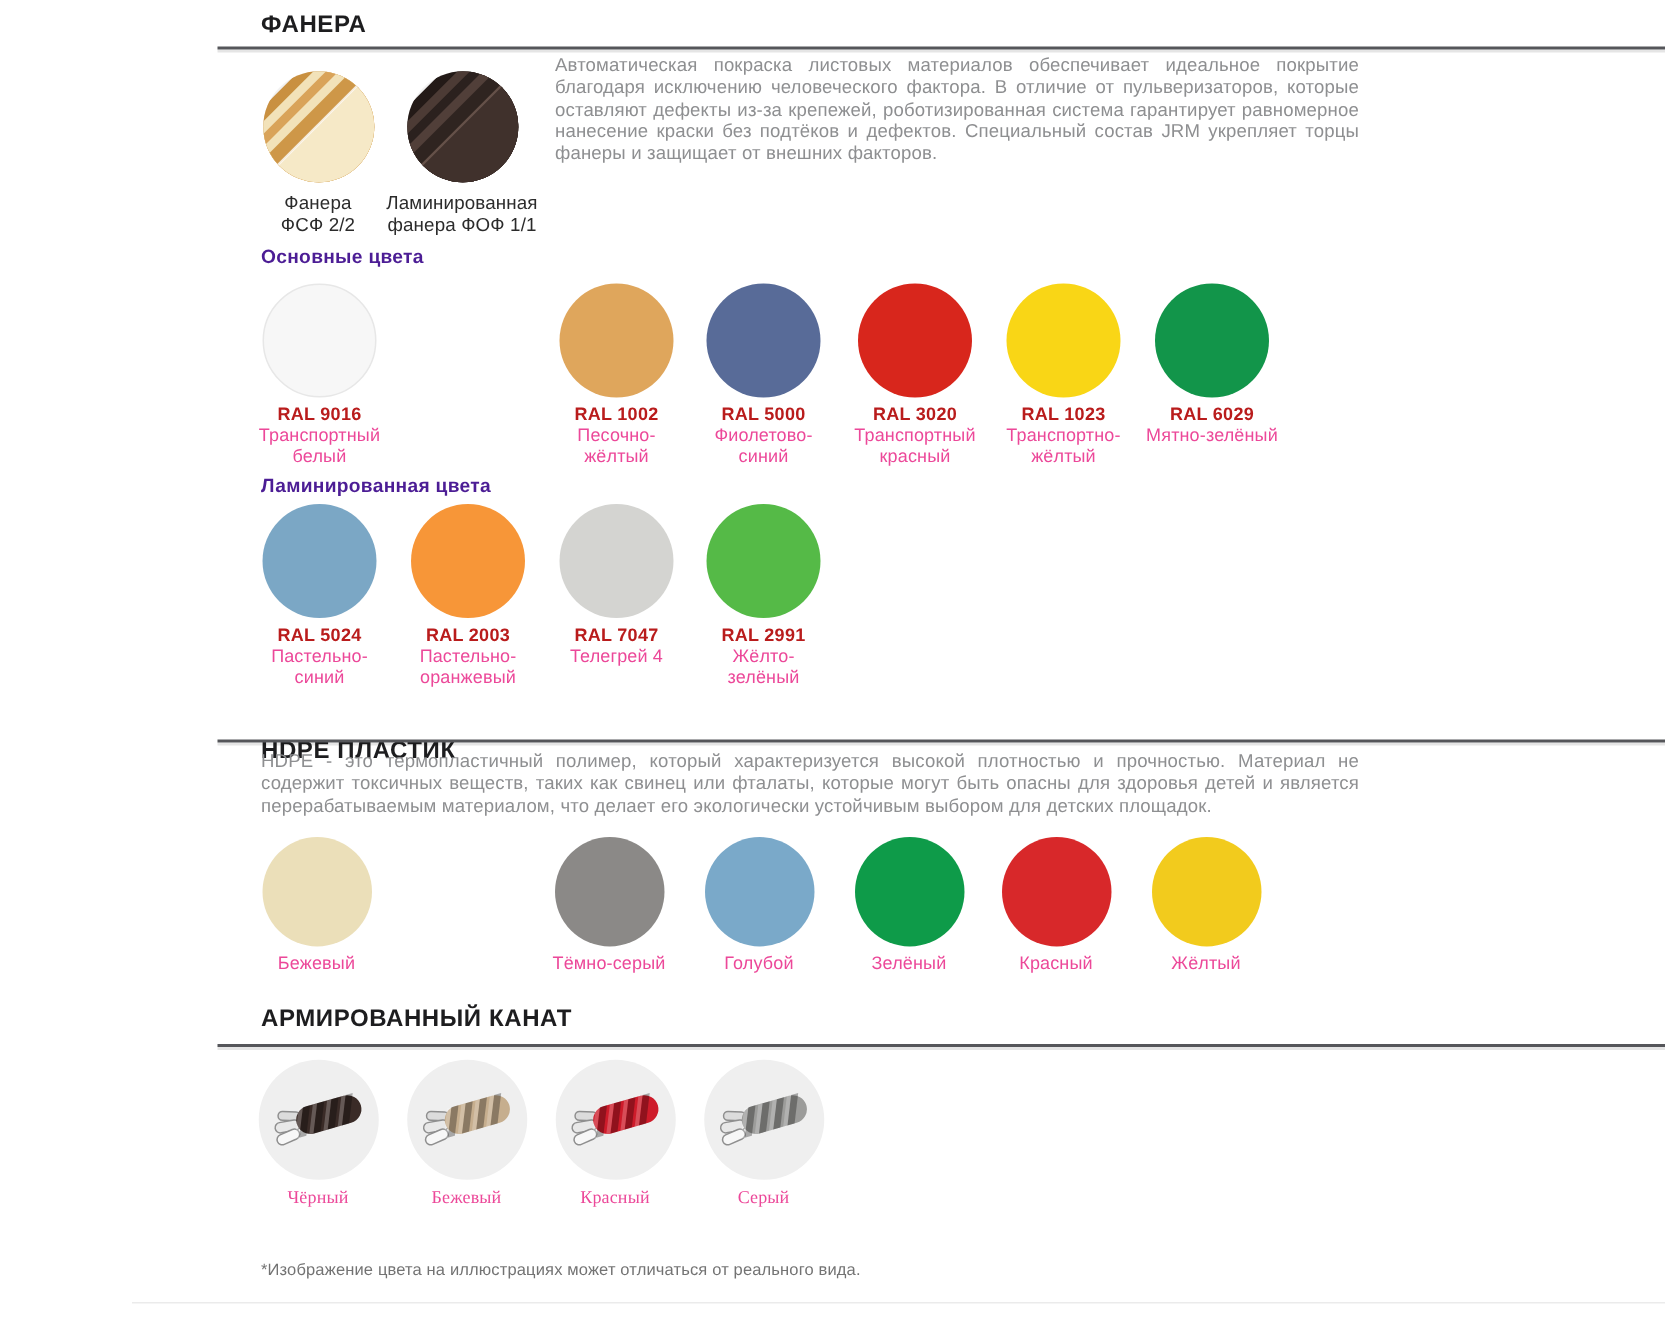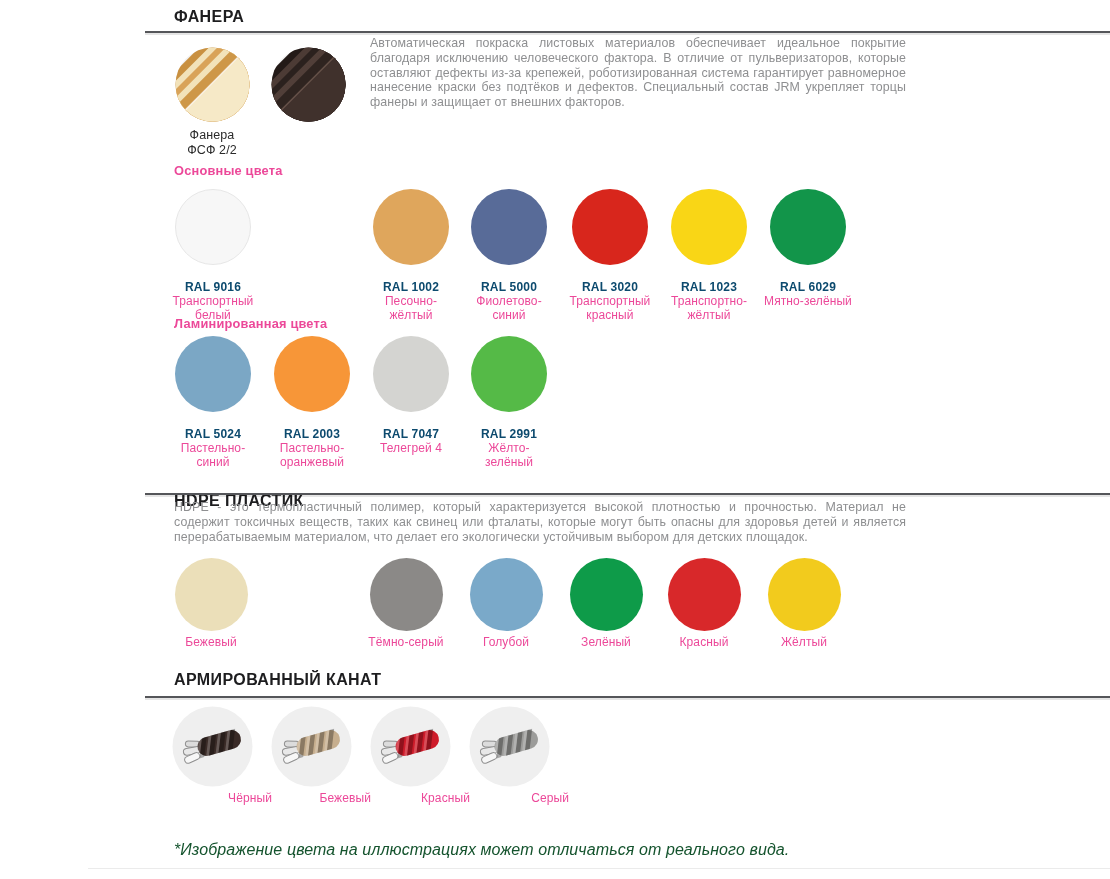--- a/index.html
+++ b/index.html
@@ -12,40 +12,40 @@
     font-size:16px;font-weight:bold;letter-spacing:.4px;color:#1d1d1f;white-space:nowrap;
   }
   .sec-rule{
     height:2px;background:#55565a;box-shadow:0 2px 0 rgba(0,0,0,.10);
   }
   .para{
     font-size:12.4px;line-height:14.8px;color:#8e8f91;text-align:justify;letter-spacing:.1px;
   }
   .para.pre{white-space:pre-line;line-height:15.6px;}
   .sub-title{
-    font-size:12.8px;font-weight:bold;color:#ec4899;letter-spacing:.2px;white-space:nowrap;
+    font-size:12.8px;font-weight:bold;color:#4c1d95;letter-spacing:.2px;white-space:nowrap;
   }
   .swatch{width:120px;text-align:center;}
   .dot{
     display:block;margin:0 auto;border-radius:50%;box-sizing:border-box;
   }
   .dot.d76{width:76px;height:76px;}
   .dot.d73{width:73px;height:73px;}
   .code{
-    display:block;margin-top:15px;font-size:12px;font-weight:bold;color:#0c4a6e;letter-spacing:.2px;
+    display:block;margin-top:4px;font-size:12px;font-weight:bold;color:#b91c1c;letter-spacing:.2px;
   }
   .cname{
     display:block;margin-top:1px;font-size:12px;line-height:13.5px;color:#ec4899;white-space:pre-line;letter-spacing:.1px;
   }
   .cname.lone{margin-top:5px;}
   .figcap{
     display:block;margin-top:6px;font-size:12.5px;line-height:15px;color:#2b2b2b;white-space:pre-line;text-align:center;letter-spacing:.1px;
   }
-  .ropefig{width:120px;text-align:right;}
-  .footnote{font-size:16px;color:#14532d;letter-spacing:.1px;font-style:italic;}
+  .ropefig{width:120px;text-align:center;font-family:Liberation Serif, serif;}
+  .footnote{font-size:11px;color:#737373;letter-spacing:.1px;}
   .faint-rule{height:1px;background:#ebebeb;}
   svg{display:block;margin:0 auto;}
 </style>
 </head>
 <body>
 
 <div class="page">
 
   <div class="abs sec-title" style="left:174px;top:8px;">ФАНЕРА</div>
   <div class="abs sec-rule" style="left:145px;top:31px;width:965px;"></div>
@@ -87,20 +87,22 @@
           <rect x="-14" y="2" width="104" height="110" fill="#231A17"></rect>
           <rect x="-14" y="9" width="104" height="110" fill="#4C3B35"></rect>
           <rect x="-14" y="15" width="104" height="110" fill="#2B211E"></rect>
           <rect x="-14" y="21" width="104" height="110" fill="#513F39"></rect>
           <rect x="-14" y="27" width="104" height="110" fill="#2F2420"></rect>
           <rect x="-14" y="37" width="104" height="110" fill="#40312C"></rect>
           <rect x="-14" y="36" width="104" height="1.5" fill="#6B564E" opacity="0.9"></rect>
         </g>
       </g>
     </svg>
+    <span class="figcap">Ламинированная
+фанера ФОФ 1/1</span>
   </div>
 
   <div class="abs para" style="left:370px;top:36px;width:536px;">Автоматическая покраска листовых материалов обеспечивает идеальное покрытие благодаря исключению человеческого фактора. В отличие от пульверизаторов, которые оставляют дефекты из-за крепежей, роботизированная система гарантирует равномерное нанесение краски без подтёков и дефектов. Специальный состав JRM укрепляет торцы фанеры и защищает от внешних факторов.</div>
 
   <div class="abs sub-title" style="left:174px;top:163px;">Основные цвета</div>
 
   <div class="abs swatch" style="left:153px;top:189px;">
     <span class="dot d76" style="background-color: rgb(247, 247, 247); border: 1px solid rgb(231, 231, 231);"></span>
     <span class="code">RAL 9016</span>
     <span class="cname">Транспортный

